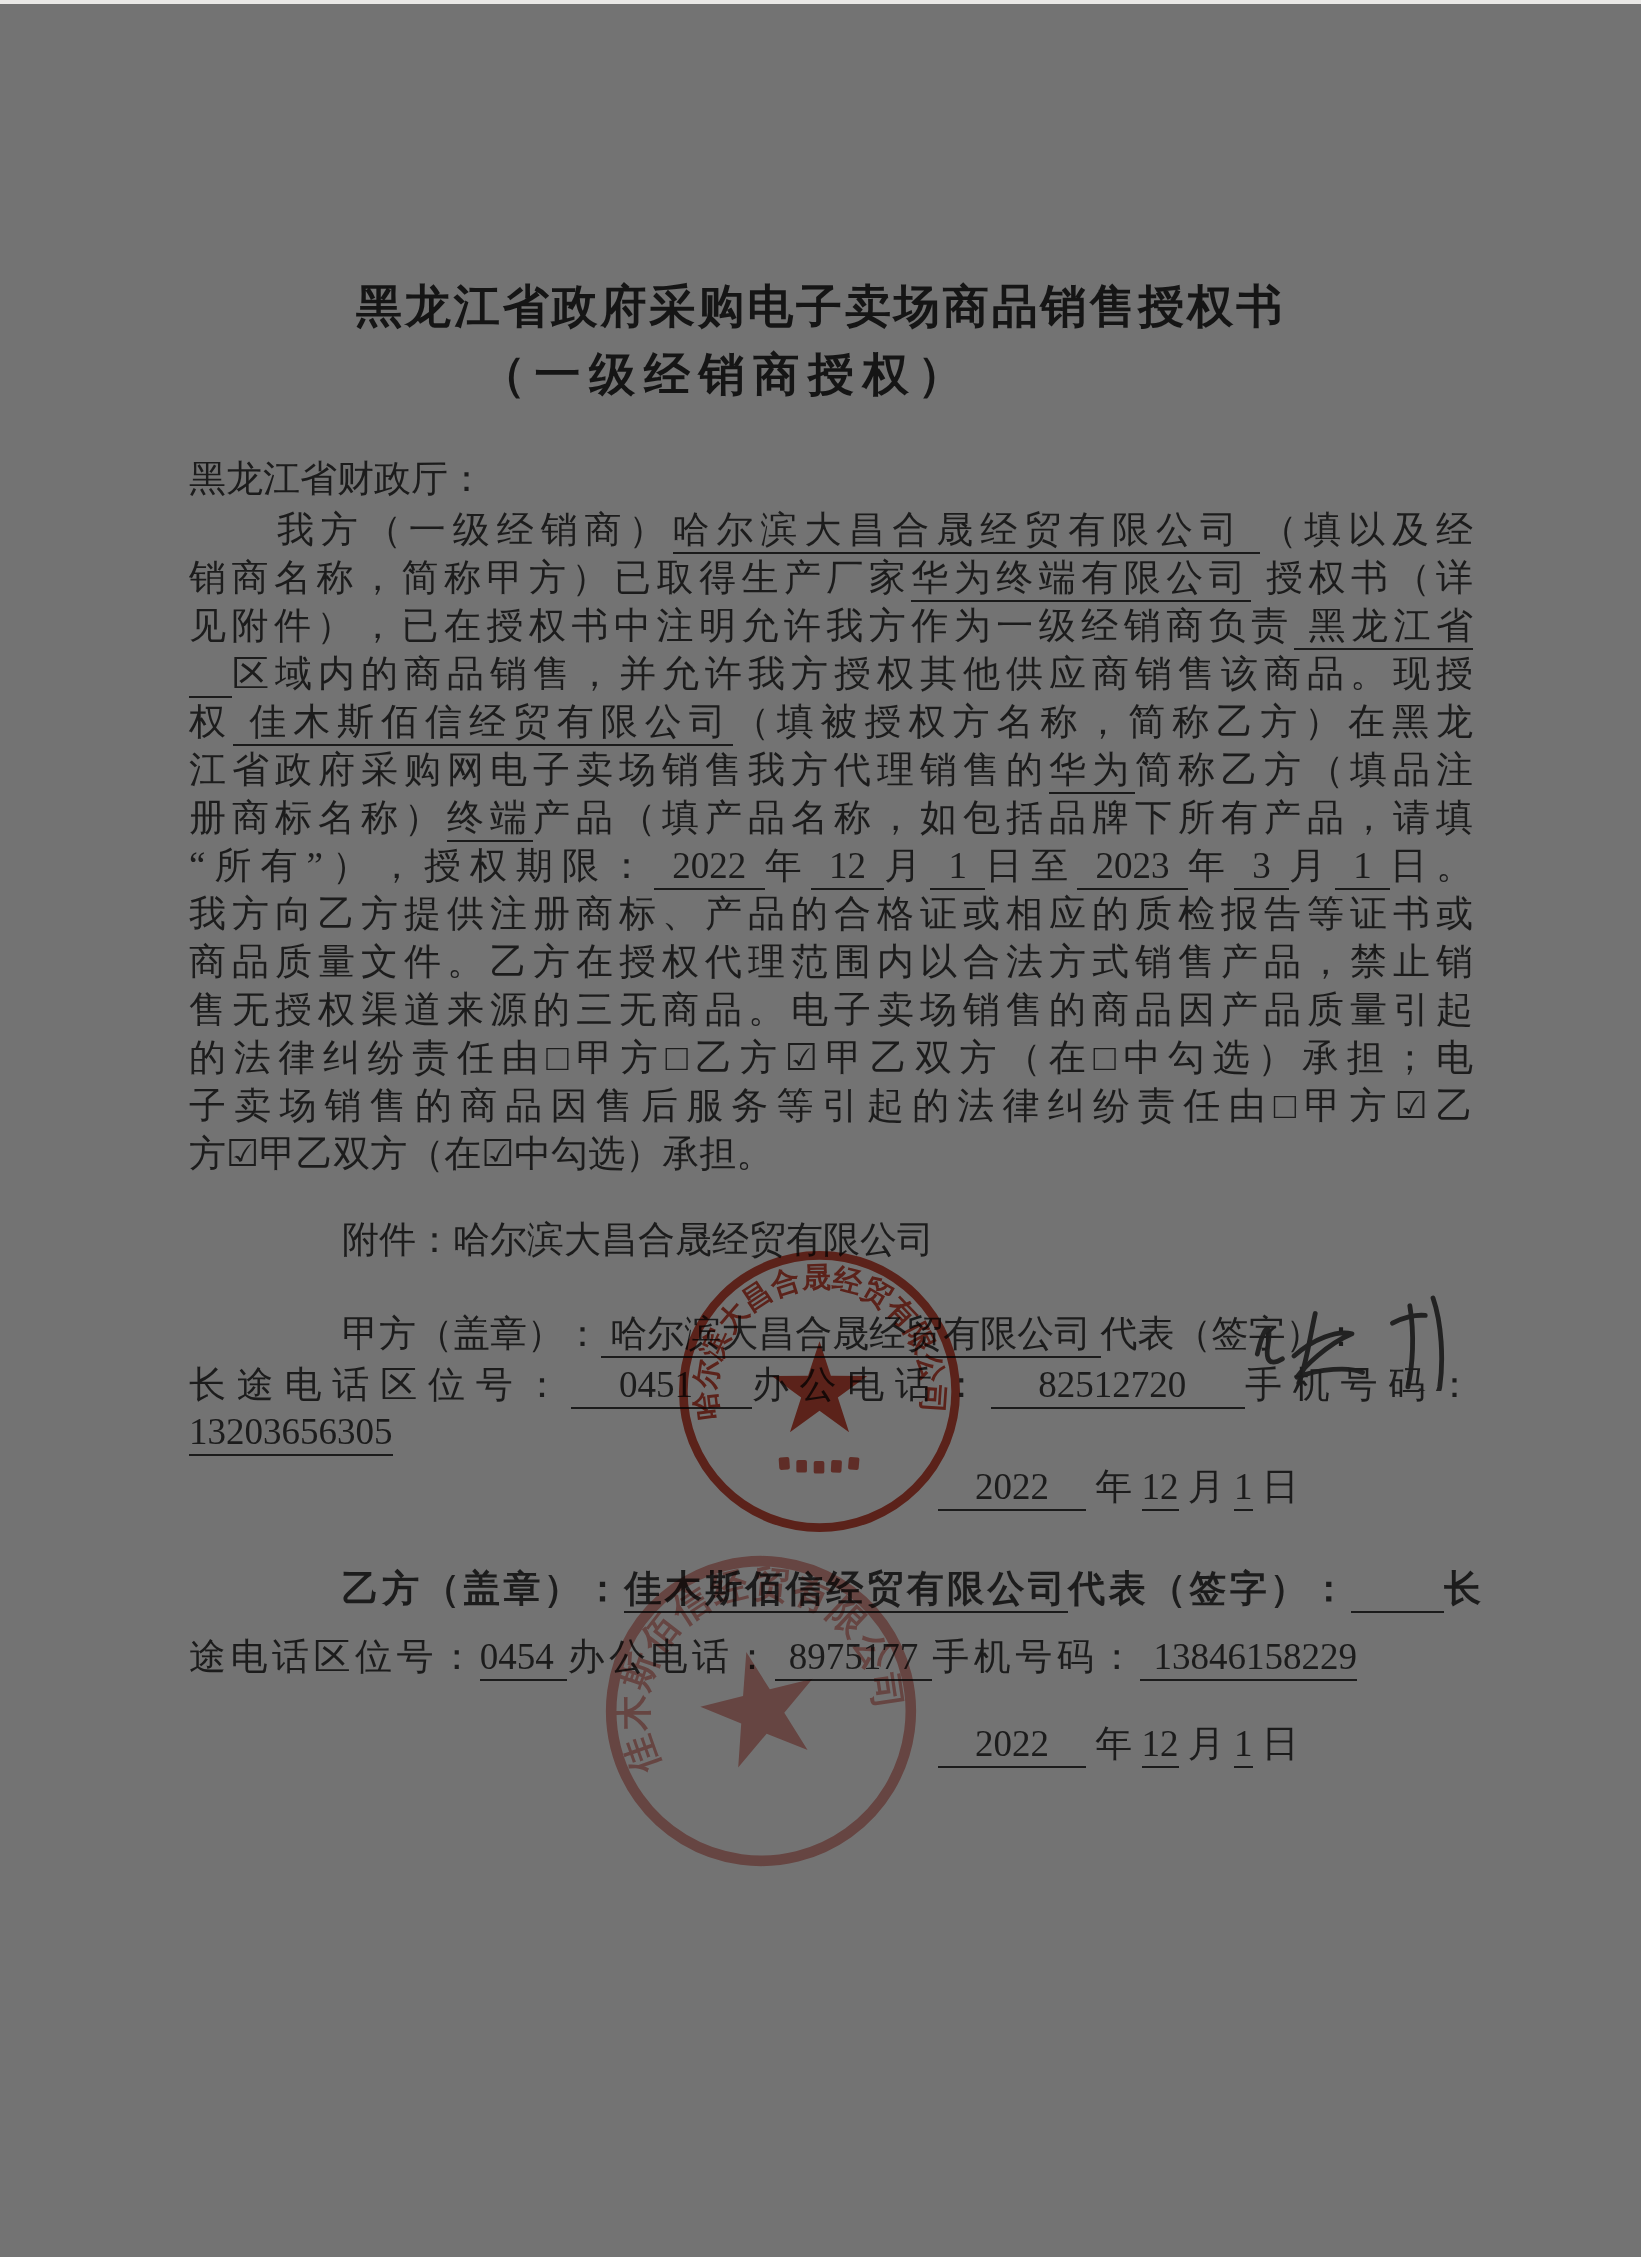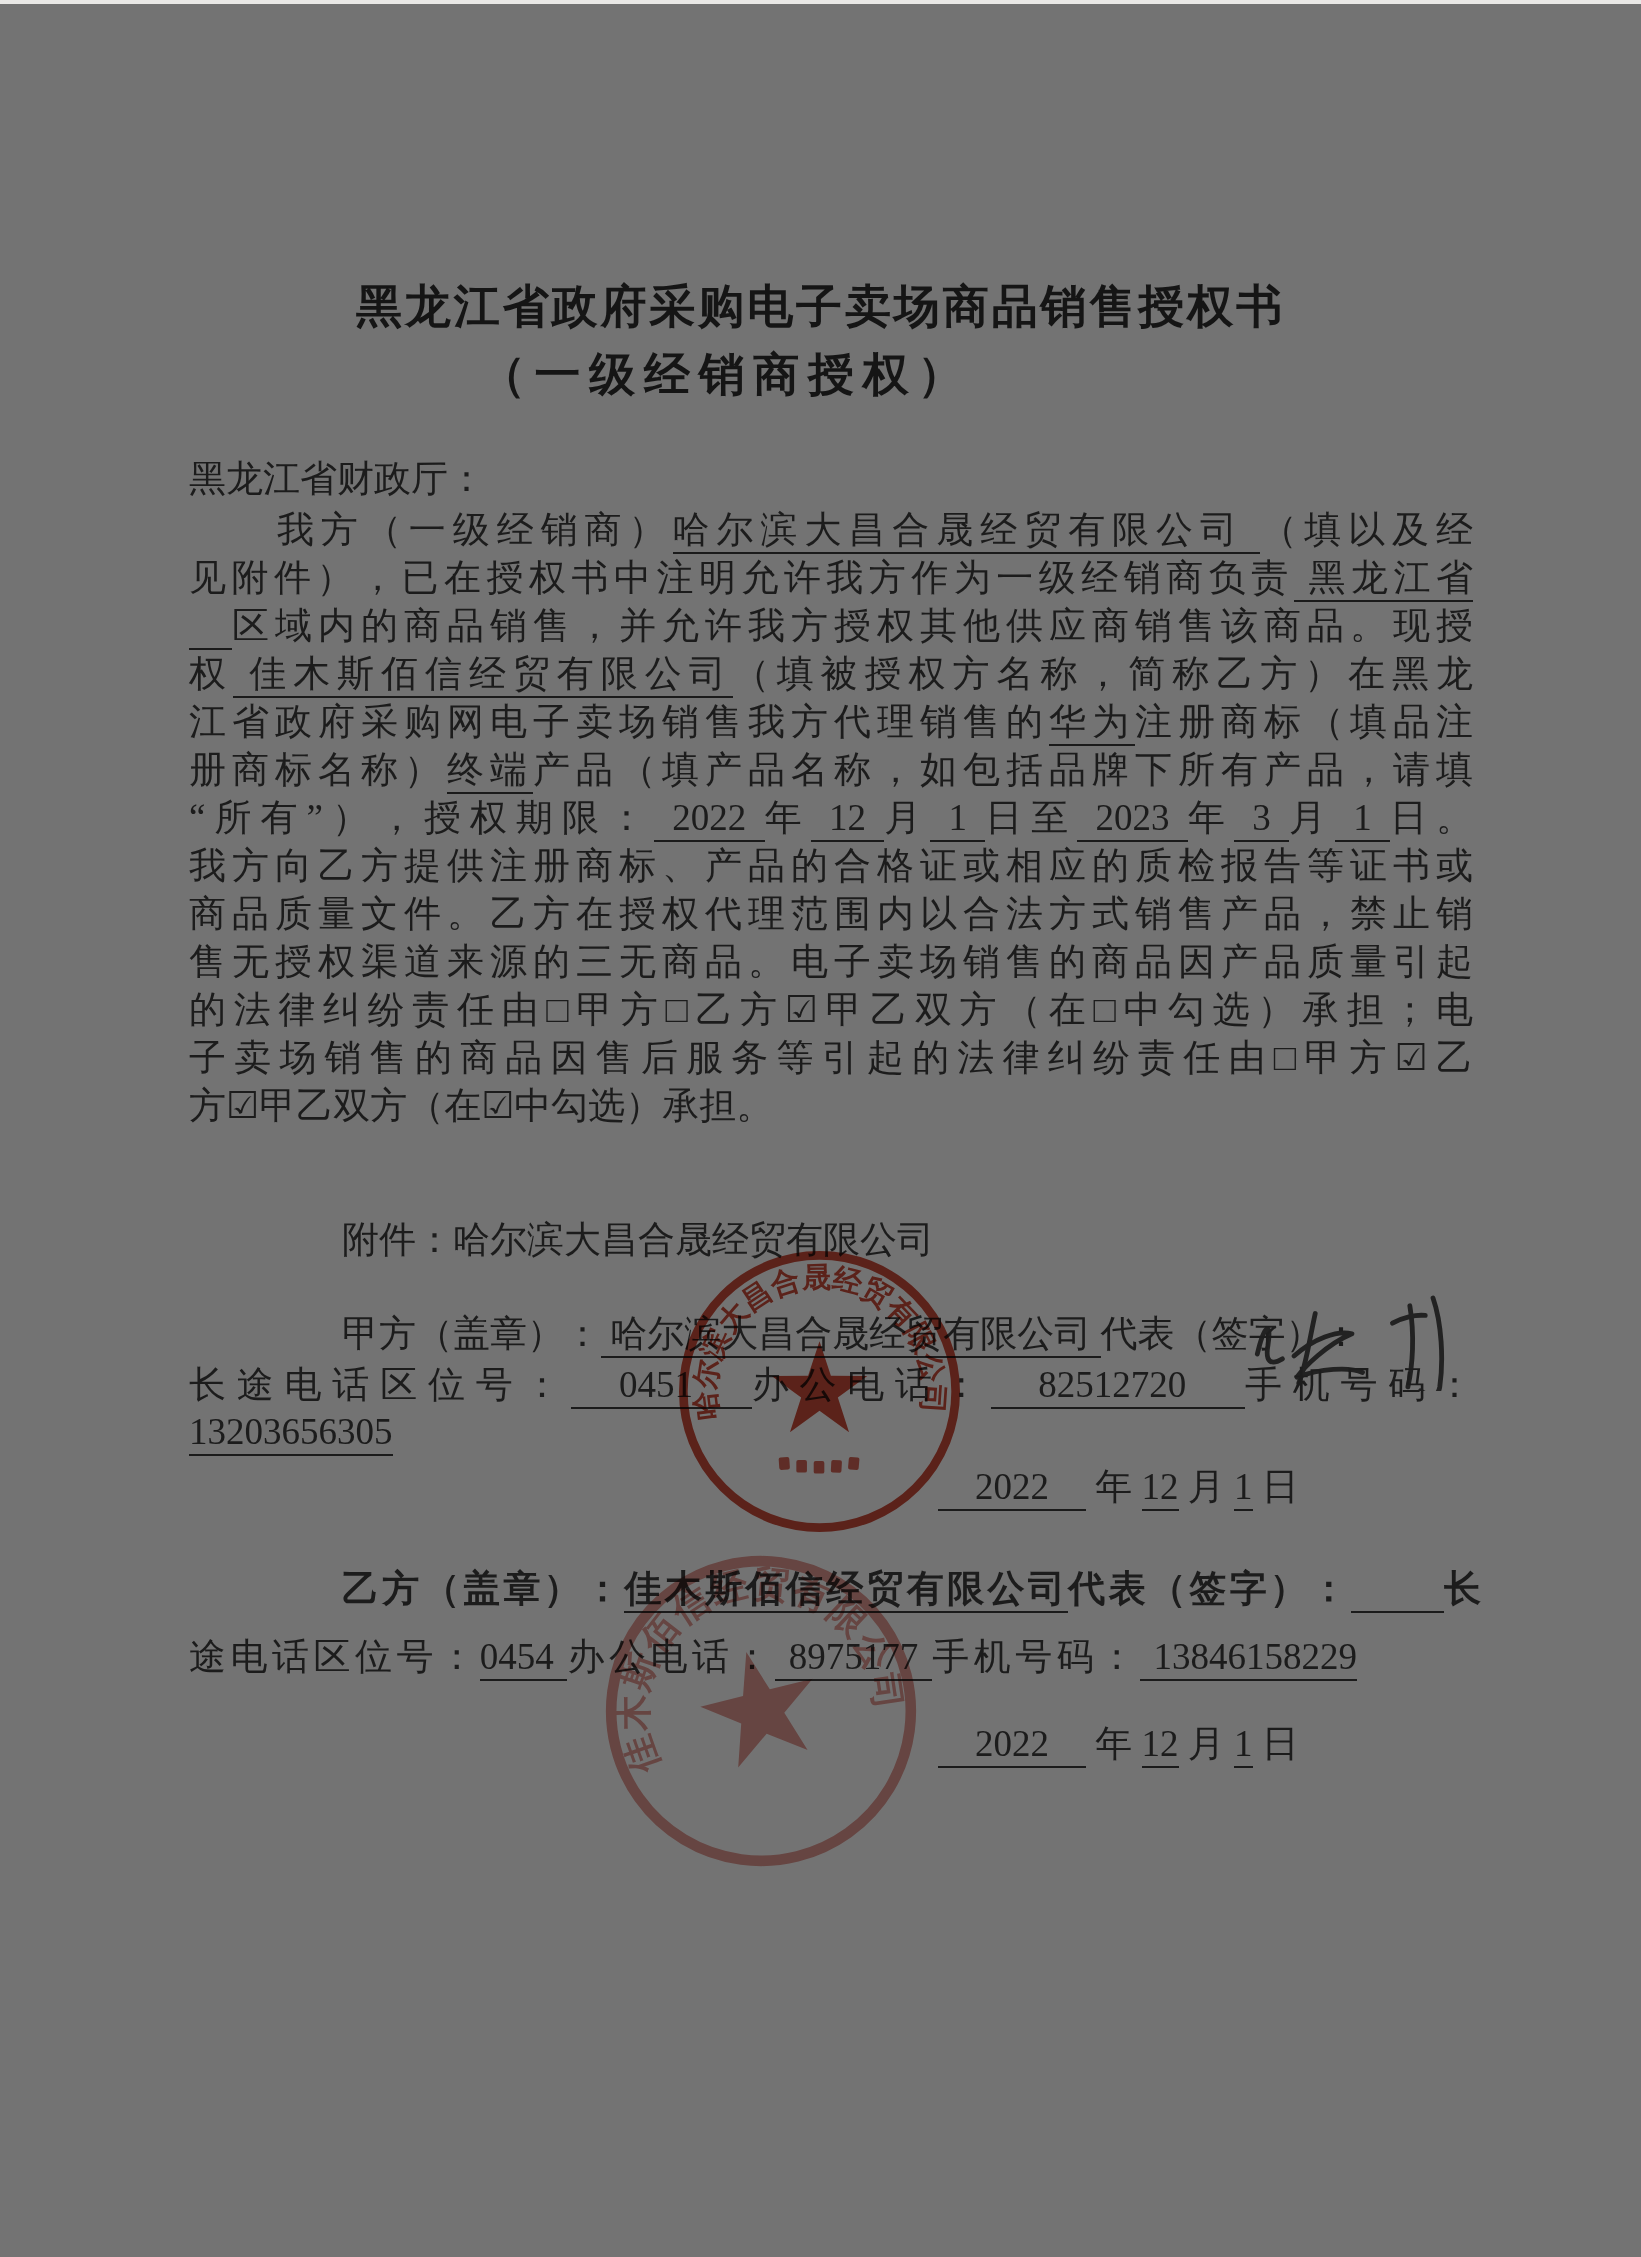--- a/index.html
+++ b/index.html
@@ -42,24 +42,25 @@
 
 <div class="page">
 
   <h1 class="title1">黑龙江省政府采购电子卖场商品销售授权书</h1>
   <h2 class="title2">（一级经销商授权）</h2>
 
   <div class="greeting">黑龙江省财政厅：</div>
 
   <div class="para">
       <div class="pline"><span>　　我方（一级经销商）</span><span class="u">哈尔滨大昌合晟经贸有限公司 </span><span>（填以及经</span></div>
+      <div class="pline"><span>销商名称，简称甲方）已取得生产厂家</span><span class="u">华为终端有限公司</span><span> 授权书（详</span></div>
       <div class="pline"><span>见附件），已在授权书中注明允许我方作为一级经销商负责</span><span class="u"> 黑龙江省</span></div>
       <div class="pline"><span class="u">　</span><span>区域内的商品销售，并允许我方授权其他供应商销售该商品。现授</span></div>
       <div class="pline"><span>权</span><span class="u"> 佳木斯佰信经贸有限公司</span><span>（填被授权方名称，简称乙方）在黑龙</span></div>
-      <div class="pline"><span>江省政府采购网电子卖场销售我方代理销售的</span><span class="u">华为</span><span>注册商标（填品注</span></div>
+      <div class="pline"><span>江省政府采购网电子卖场销售我方代理销售的</span><span class="u">华为</span><span>简称乙方（填品注</span></div>
       <div class="pline"><span>册商标名称）</span><span class="u">终端</span><span>产品（填产品名称，如包括品牌下所有产品，请填</span></div>
       <div class="pline"><span>“所有”），授权期限：</span><span class="u"> 2022 </span><span>年</span><span class="u"> 12 </span><span>月</span><span class="u"> 1 </span><span>日至</span><span class="u"> 2023 </span><span>年</span><span class="u"> 3 </span><span>月</span><span class="u"> 1 </span><span>日。</span></div>
       <div class="pline"><span>我方向乙方提供注册商标、产品的合格证或相应的质检报告等证书或</span></div>
       <div class="pline"><span>商品质量文件。乙方在授权代理范围内以合法方式销售产品，禁止销</span></div>
       <div class="pline"><span>售无授权渠道来源的三无商品。电子卖场销售的商品因产品质量引起</span></div>
       <div class="pline"><span>的法律纠纷责任由□甲方□乙方☑甲乙双方（在□中勾选）承担；电</span></div>
       <div class="pline"><span>子卖场销售的商品因售后服务等引起的法律纠纷责任由□甲方☑乙</span></div>
       <div class="pline"><span>方☑甲乙双方（在☑中勾选）承担。</span></div>
     </div>
 

